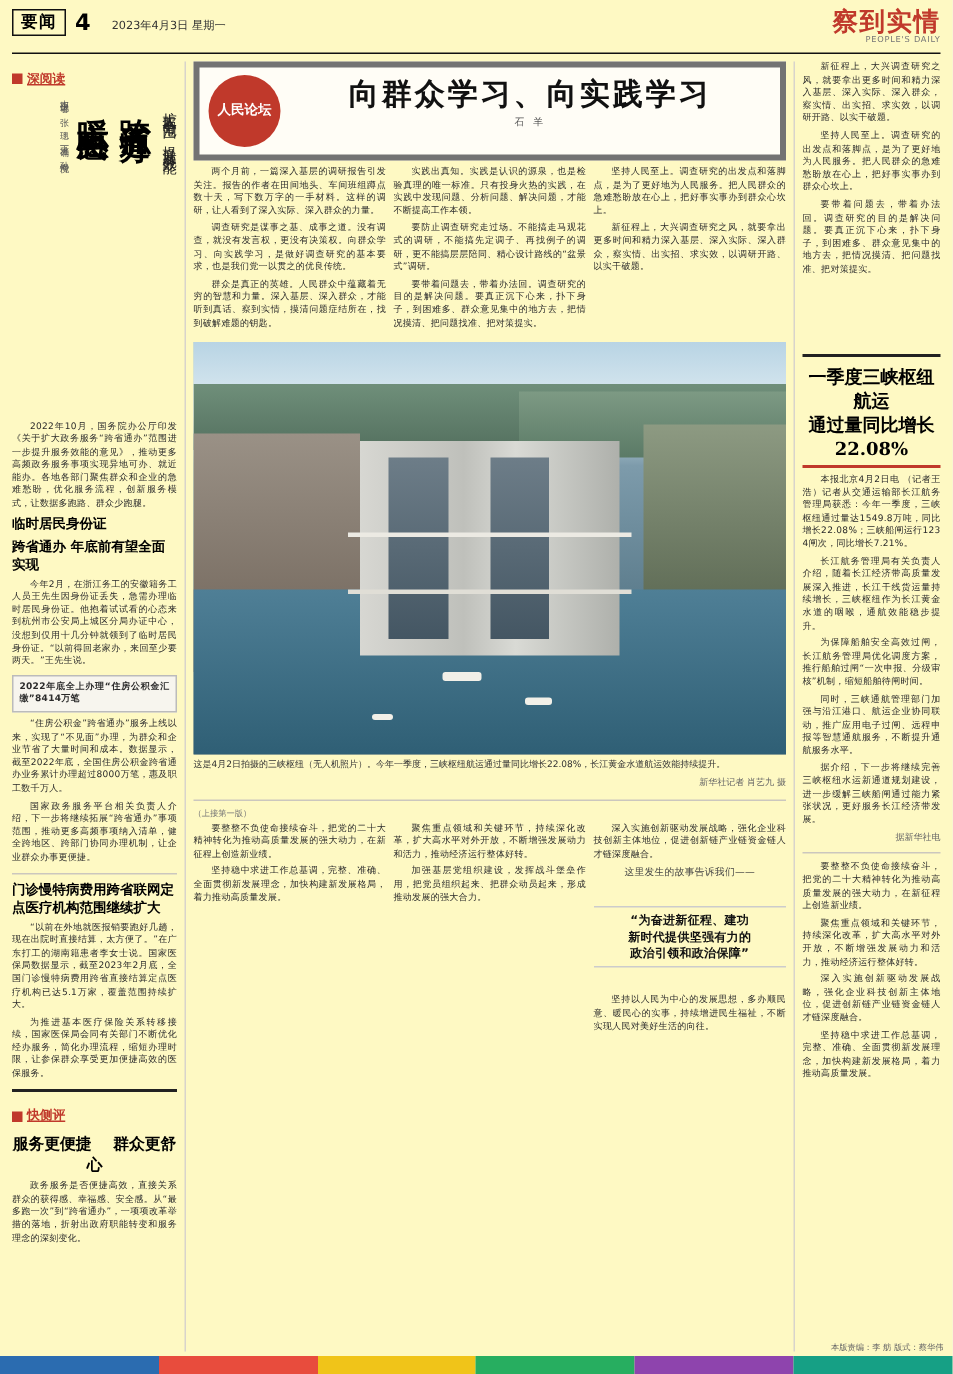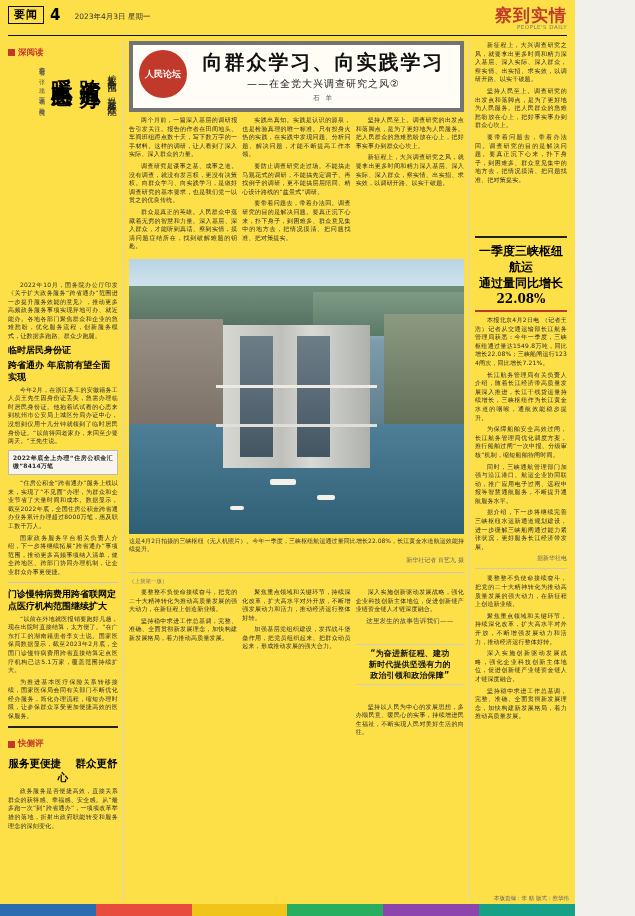--- a/index.html
+++ b/index.html
@@ -1,21 +1,21 @@
 <!DOCTYPE html>
 <html><head>
 <meta charset="utf-8">
 <style>
   html,body{margin:0;padding:0;background:#f2f0eb;}
   body{
     font-family:"DejaVu Sans","Liberation Sans",sans-serif;
     width:635px;height:916px;overflow:hidden;
   }
   .page{
-    position:relative;width:575px;height:916px;background:#fde047;
+    position:relative;width:635px;height:916px;background:#fef9c3;
     box-sizing:border-box;padding:6px 8px 0 8px;
   }
   
   .masthead{
     display:flex;align-items:flex-start;justify-content:space-between;
     border-bottom:1.5px solid #111;padding-bottom:3px;height:26px;
   }
   .mh-left{display:flex;align-items:center;gap:6px;}
   .mh-badge{
     border:1.5px solid #111;font-size:11px;font-weight:bold;
@@ -50,21 +50,21 @@
     font-size:9.5px;letter-spacing:2px;color:#222;line-height:12px;
     padding-top:4px;
   }
   .vtitle-byline{
     writing-mode:vertical-rl;text-orientation:upright;
     font-size:6px;color:#555;letter-spacing:1px;line-height:8px;margin-left:auto;
   }
   
   .flag{
     display:inline-flex;align-items:center;gap:3px;
-    font-size:8.5px;font-weight:bold;color:#c0392b;margin:4px 0 3px 0;
+    font-size:8.5px;font-weight:bold;color:#c0392b;margin:4px 0 3px 0;text-decoration:underline;
   }
   .flag .sq{width:7px;height:7px;background:#c0392b;display:inline-block;}
   .subhead{
     font-size:10.5px;font-weight:bold;text-align:center;line-height:14px;
     font-family:"DejaVu Serif","Liberation Serif",serif;margin:3px 0;
   }
   .subhead-sm{
     font-size:9px;font-weight:bold;text-align:left;line-height:12px;
     font-family:"DejaVu Serif","Liberation Serif",serif;margin:3px 0;
   }
@@ -232,21 +232,20 @@
     </div>
 
     <div class="vrule"></div>
 
     <div class="col col-mid">
 
       <div class="hl-frame">
         <div class="seal">人民论坛</div>
         <div class="hl-texts">
           <div class="hl-main">向群众学习、向实践学习</div>
-          <div class="hl-sub">——在全党大兴调查研究之风②</div>
           <div class="hl-auth">石 羊</div>
         </div>
       </div>
 
       <div class="col-split3" style="margin-top:4px;">
         <div class="txt">
           <p>两个月前，一篇深入基层的调研报告引发关注。报告的作者在田间地头、车间班组蹲点数十天，写下数万字的一手材料。这样的调研，让人看到了深入实际、深入群众的力量。</p>
           <p>调查研究是谋事之基、成事之道。没有调查，就没有发言权，更没有决策权。向群众学习、向实践学习，是做好调查研究的基本要求，也是我们党一以贯之的优良传统。</p>
           <p>群众是真正的英雄。人民群众中蕴藏着无穷的智慧和力量。深入基层、深入群众，才能听到真话、察到实情，摸清问题症结所在，找到破解难题的钥匙。</p>
         </div>

